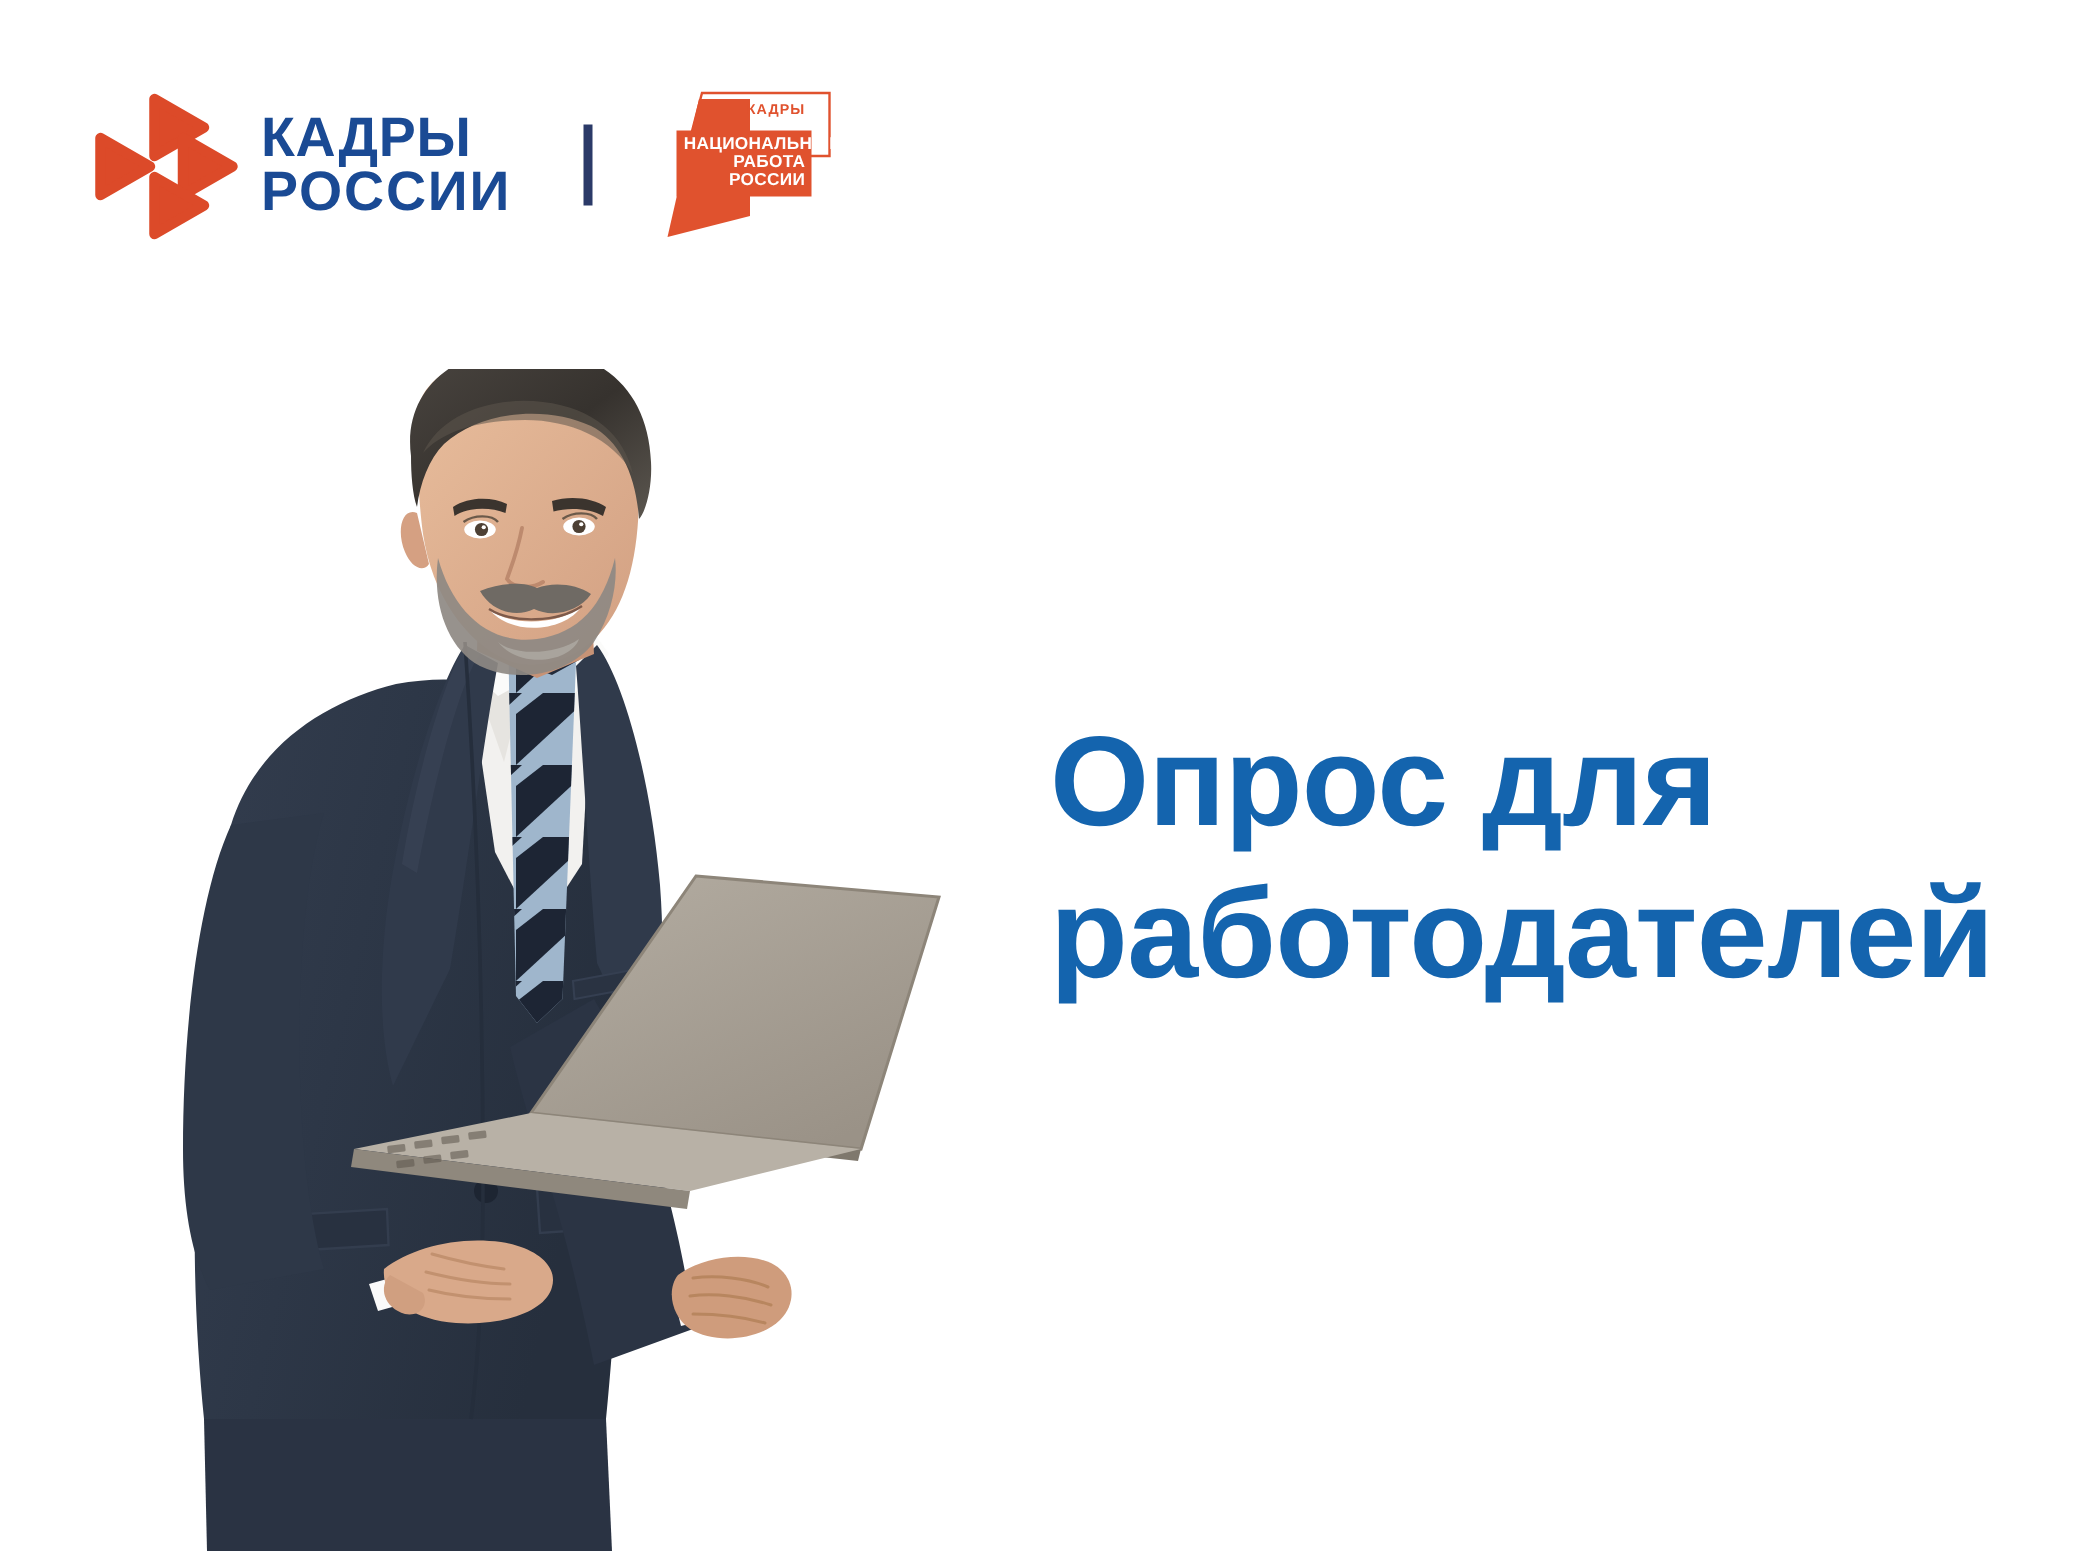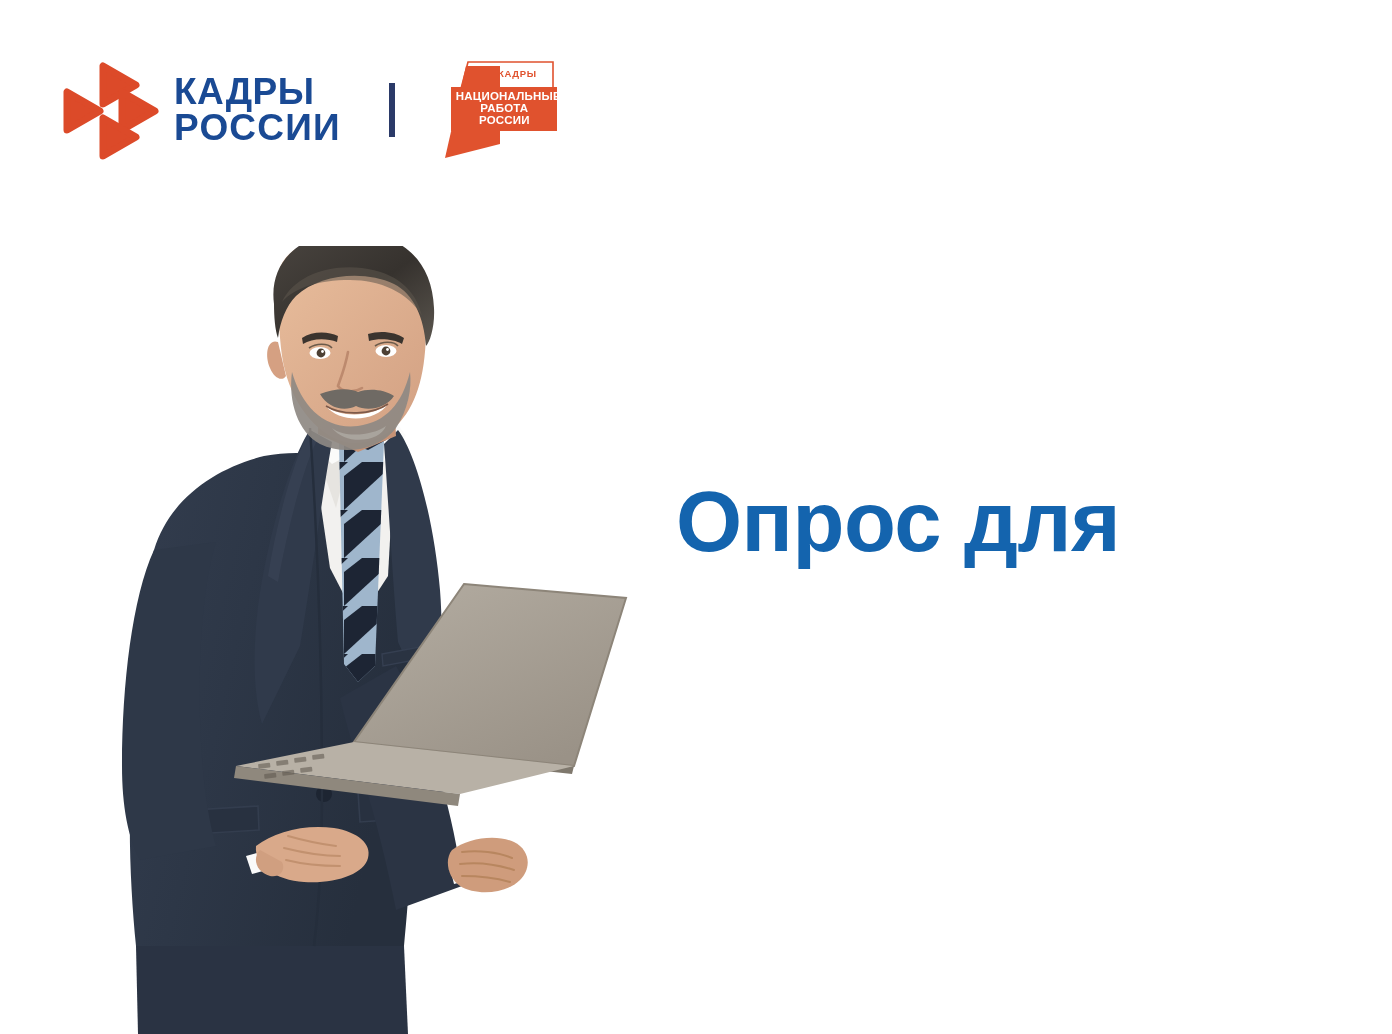--- a/index.html
+++ b/index.html
@@ -76,25 +76,25 @@
     font-weight: 700;
     letter-spacing: 0.7px;
     color: #e0522e;
     line-height: 1;
     white-space: nowrap;
   }
   .np-box {
     position: absolute;
     left: 18px;
     top: 29px;
-    width: 106px;
+    width: 90px;
     background: #e0522e;
     padding: 3px 4px 4px 5px;
     box-sizing: border-box;
-    text-align: center;
+    text-align: right;
     color: #ffffff;
     font-weight: 700;
     font-size: 11.5px;
     line-height: 1.06;
     letter-spacing: 0.2px;
     white-space: nowrap;
   }
   .np-box span { display: block; }
 
   
@@ -103,21 +103,21 @@
     left: 96px;
     top: 246px;
     width: 570px;
     height: 788px;
   }
   .hero-photo svg { display: block; width: 100%; height: 100%; }
 
   
   .headline {
     position: absolute;
-    left: 676px;
+    left: 700px;
     top: 414px;
     width: 670px;
     color: #1464ae;
     font-size: 85px;
     font-weight: 700;
     line-height: 1.19;
     letter-spacing: -0.5px;
   }
   .headline .ln { display: block; white-space: nowrap; }
 </style>
@@ -342,15 +342,16 @@
       <g stroke="#b8865f" stroke-width="2" fill="none" stroke-linecap="round">
         <path d="M366 606 C 382 604, 402 606, 416 612"></path>
         <path d="M364 618 C 380 616, 400 618, 418 624"></path>
         <path d="M366 630 C 382 630, 400 632, 414 636"></path>
       </g>
     </svg>
   </div>
 
   <h1 class="headline">
     <span class="ln">Опрос для</span>
+    <span class="ln">работодателей</span>
   </h1>
 
 </div>
 
 </body></html>

